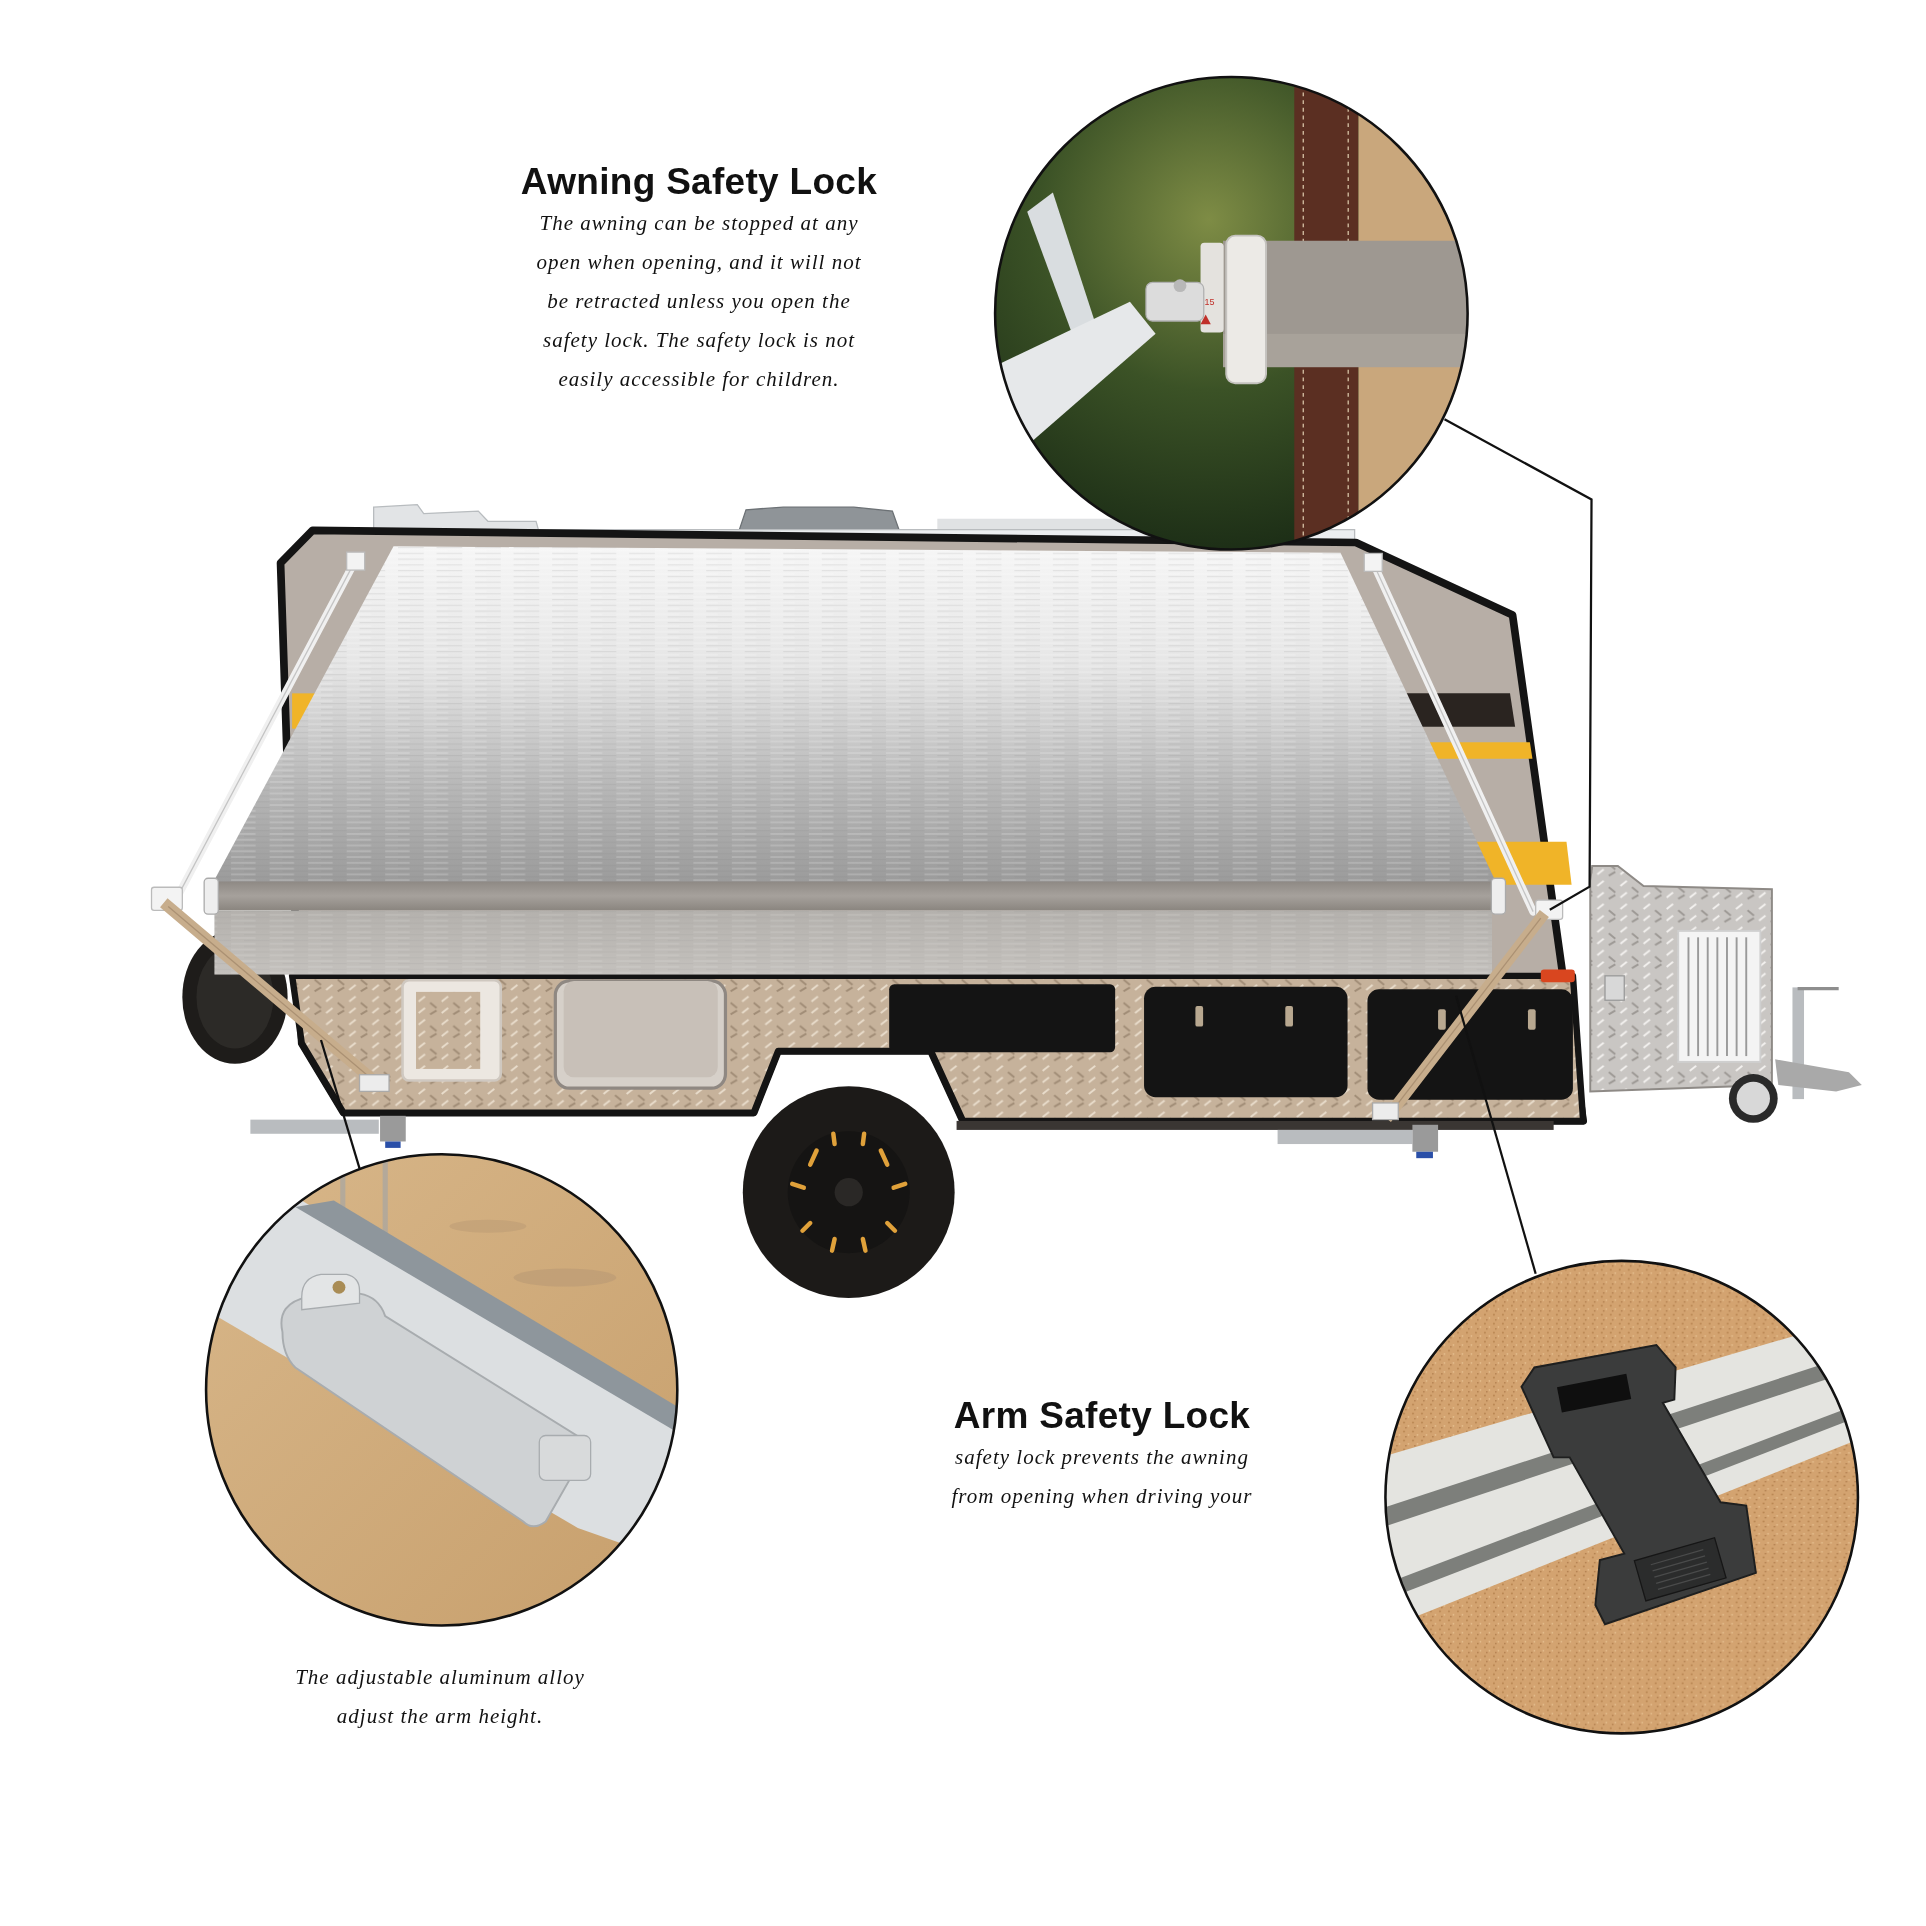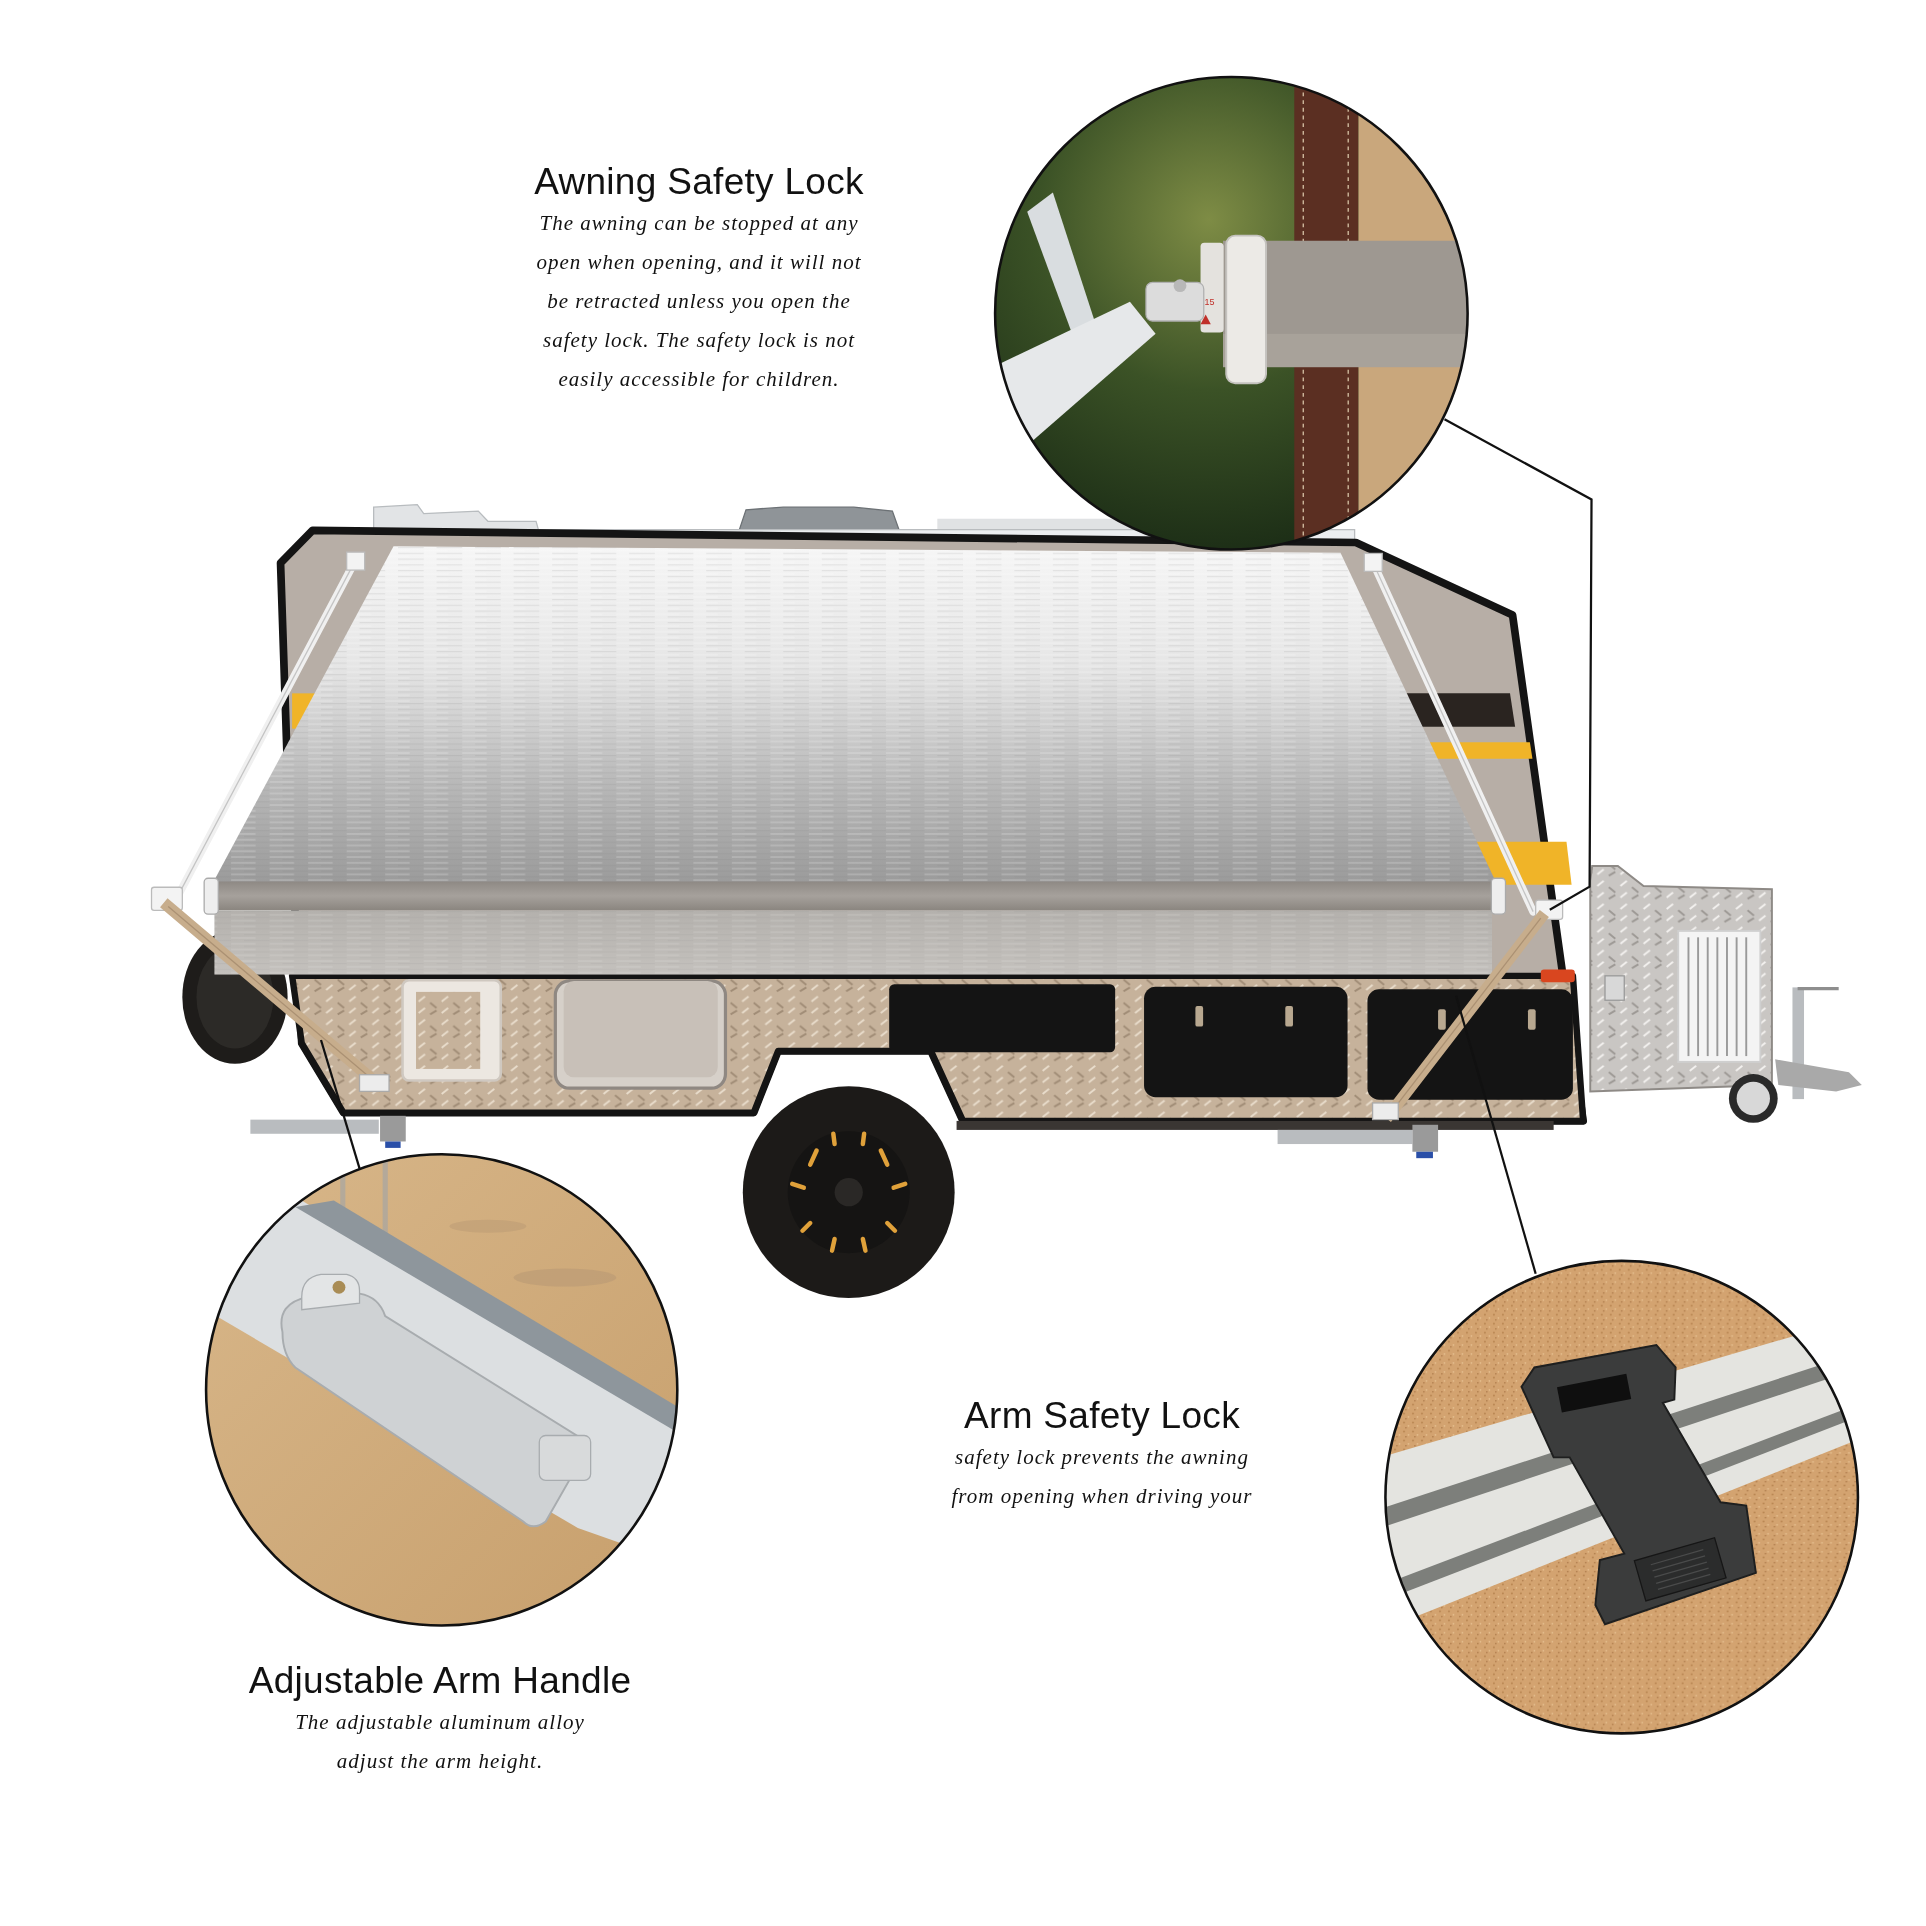--- a/index.html
+++ b/index.html
@@ -1,20 +1,20 @@
 <!DOCTYPE html>
 <html style="font-size:10.3px"><head>
 <meta charset="utf-8">
 <style>
   html, body { margin:0; padding:0; background:#ffffff; }
   body { width:1926px; height:1926px; position:relative; overflow:hidden; font-family:"Liberation Sans", "DejaVu Sans", sans-serif; }
   .stage { position:absolute; left:0; top:0; width:1926px; height:1926px; }
   .stage svg { position:absolute; left:0; top:0; }
   .callout { position:absolute; text-align:center; color:#111111; }
-  .callout .title { font-family:"Liberation Sans", "DejaVu Sans", sans-serif; font-weight:normal; font-size:37px; line-height:45px; letter-spacing:0.3px; white-space:nowrap; }
+  .callout .title { font-family:"Liberation Sans", "DejaVu Sans", sans-serif; font-weight:bold; font-size:37px; line-height:45px; letter-spacing:0.3px; white-space:nowrap; }
   .callout .body { font-family:Liberation Serif, serif; font-style:italic; font-size:21px; line-height:39px; letter-spacing:1px; }
   .callout .body span { display:block; white-space:nowrap; }
   .c1 { left:378px; top:159px; width:642px; }
   .c2 { left:781px; top:1393px; width:642px;text-align:center; }
   .c3 { left:119px; top:1658px; width:642px; }
 </style>
 </head>
 <body>
 
 <div class="stage">
@@ -298,21 +298,20 @@
 
 <div class="callout c2">
   <div class="title">Arm Safety Lock</div>
   <div class="body">
     <span>safety lock prevents the awning</span>
     <span>from opening when driving your</span>
   </div>
 </div>
 
 <div class="callout c3">
-  <div class="title">Adjustable Arm Handle</div>
   <div class="body">
     <span>The adjustable aluminum alloy</span>
     <span>adjust the arm height.</span>
   </div>
 </div>
 
 </div>
 
 
 </body></html>

